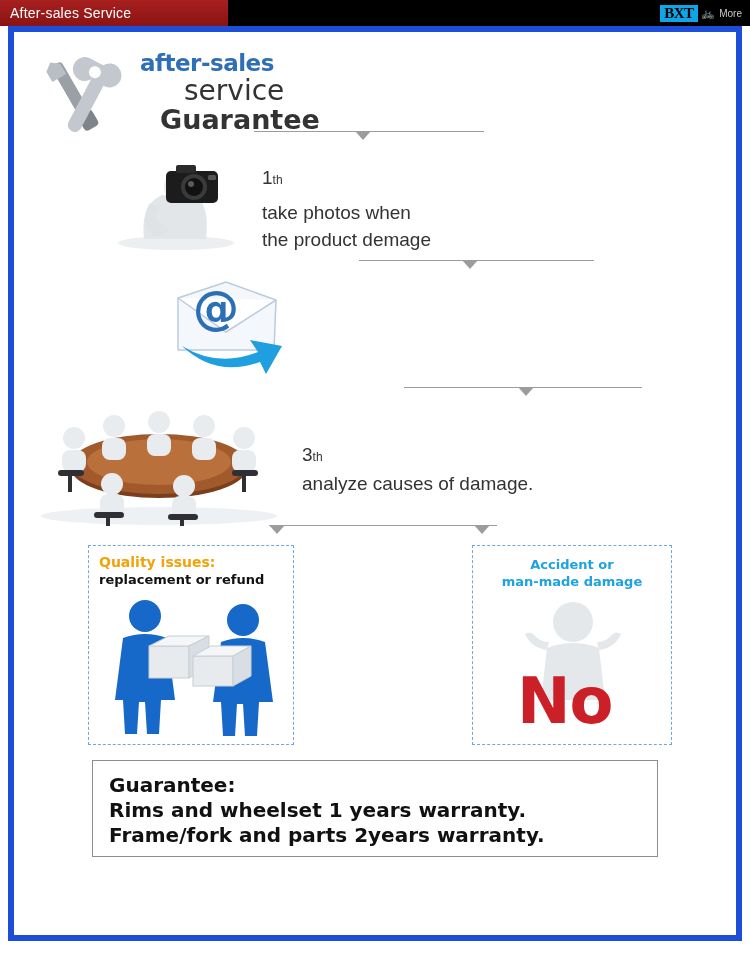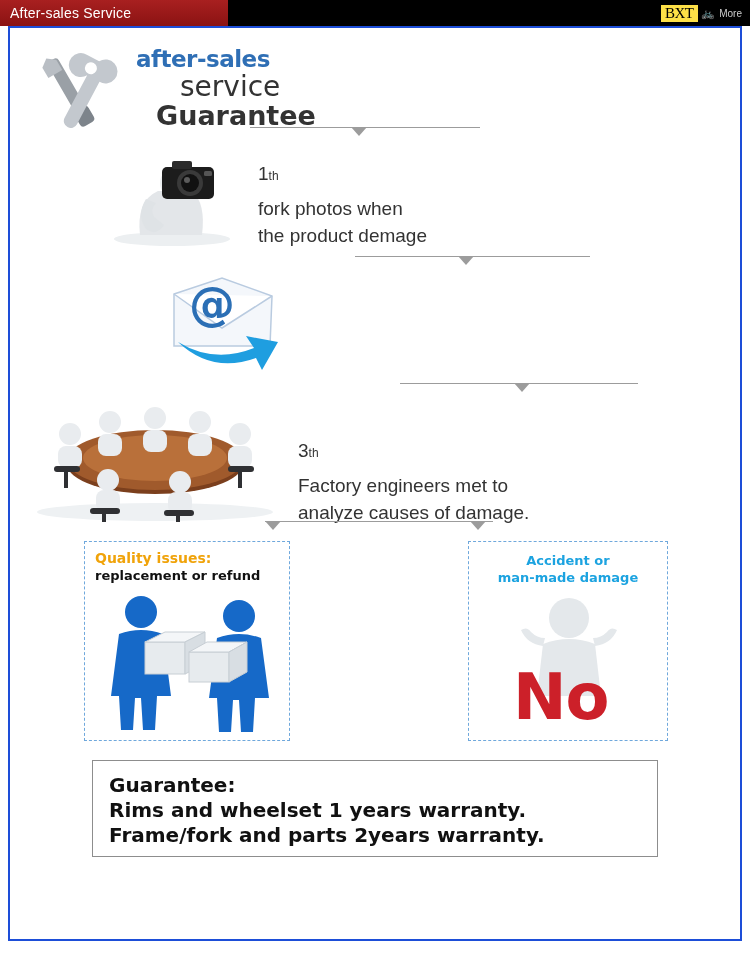--- a/index.html
+++ b/index.html
@@ -41,23 +41,23 @@
     font-family: "Liberation Sans", sans-serif;
   }
   .header-spacer { flex: 1; }
   .header-brand {
     display: flex;
     align-items: center;
     padding-right: 8px;
     gap: 4px;
   }
   .brand-box {
-    background: #fde047;
+    background: #0ea5e9;
     color: #000000;
-    font-weight: normal;
+    font-weight: bold;
     font-size: 15px;
     line-height: 17px;
     padding: 0 4px;
     font-family: "Liberation Serif", serif;
     letter-spacing: -0.5px;
     margin-left: 40px;
   }
   .brand-more {
     color: #cccccc;
     font-size: 10px;
@@ -67,21 +67,21 @@
     font-size: 11px;
   }
 
   
   .frame {
     position: absolute;
     top: 26px;
     left: 8px;
     width: 734px;
     height: 915px;
-    border: 2px solid #1d4ed8;
+    border: 6px solid #1d4ed8;
     box-sizing: border-box;
     background: #ffffff;
   }
 
   
   .title-block {
     position: absolute;
     top: 12px;
     left: 14px;
     width: 420px;
@@ -271,21 +271,21 @@
       <rect x="66" y="22" width="20" height="8" rx="2" fill="#2b2b2b"></rect>
       <circle cx="84" cy="44" r="13" fill="#3a3a3a"></circle>
       <circle cx="84" cy="44" r="9" fill="#111111"></circle>
       <circle cx="81" cy="41" r="3" fill="#5b5b5b"></circle>
       <rect x="98" y="32" width="8" height="5" rx="1.5" fill="#555555"></rect>
     </svg>
     <div style="position:absolute; left:152px; top:28px;">
       <div class="step-num">
         <span>1</span><span class="sup">th</span>
       </div>
-      <div class="step-text" style="margin-top:6px;">fork photos when</div>
+      <div class="step-text" style="margin-top:6px;">take photos when</div>
       <div class="step-text">the product demage</div>
     </div>
   </div>
 
   <div class="divider" style="left:345px; top:228px; width:235px;"></div>
   <div class="arrow-down" style="left:448px; top:228px;"></div>
 
   <div class="step" style="left:150px; top:232px; width:570px; height:128px;">
     <svg class="ill" style="left:0px; top:8px; width:128px; height:112px;" viewBox="0 0 128 112">
 
@@ -334,21 +334,20 @@
         <rect x="34" y="80" width="4" height="16"></rect>
           <rect x="208" y="80" width="4" height="16"></rect>
         <rect x="72" y="122" width="4" height="8"></rect>
           <rect x="146" y="124" width="4" height="6"></rect>
       </g>
     </svg>
     <div style="position:absolute; left:276px; top:50px;">
       <div class="step-num">
         <span>3</span><span class="sup">th</span>
       </div>
-      <div class="step-text" style="margin-top:6px;">Factory engineers met to</div>
       <div class="step-text">analyze causes of damage.</div>
     </div>
   </div>
 
   <div class="divider" style="left:255px; top:493px; width:228px;"></div>
   <div class="arrow-down" style="left:255px; top:493px;"></div>
   <div class="arrow-down" style="left:460px; top:493px;"></div>
 
   <div class="panel" style="left:74px; top:513px; width:206px; height:200px;">
     <div style="padding:8px 0 0 10px;">

